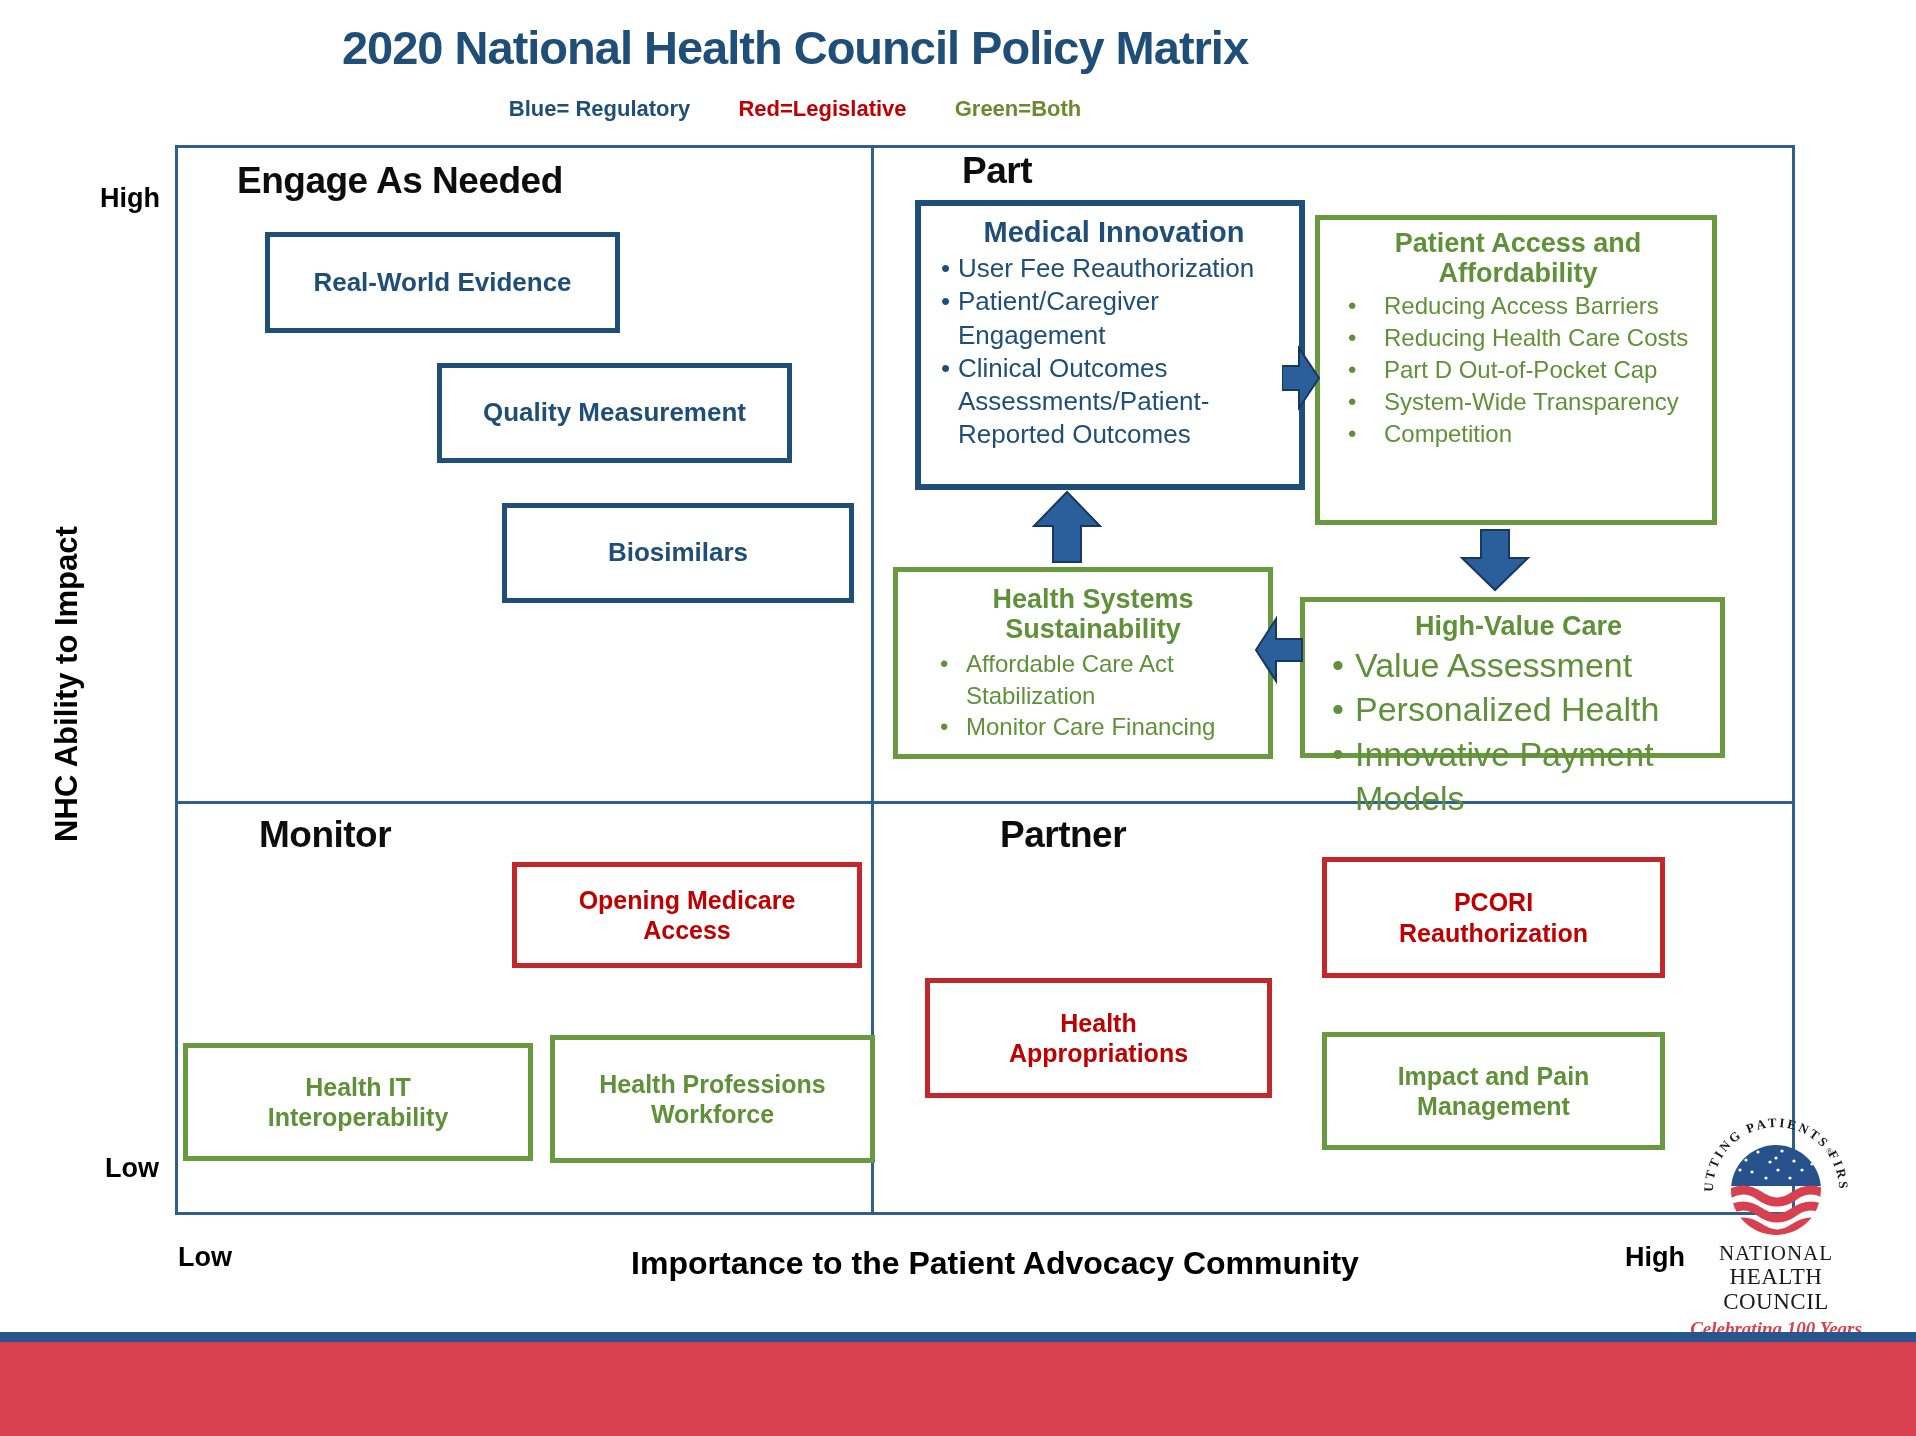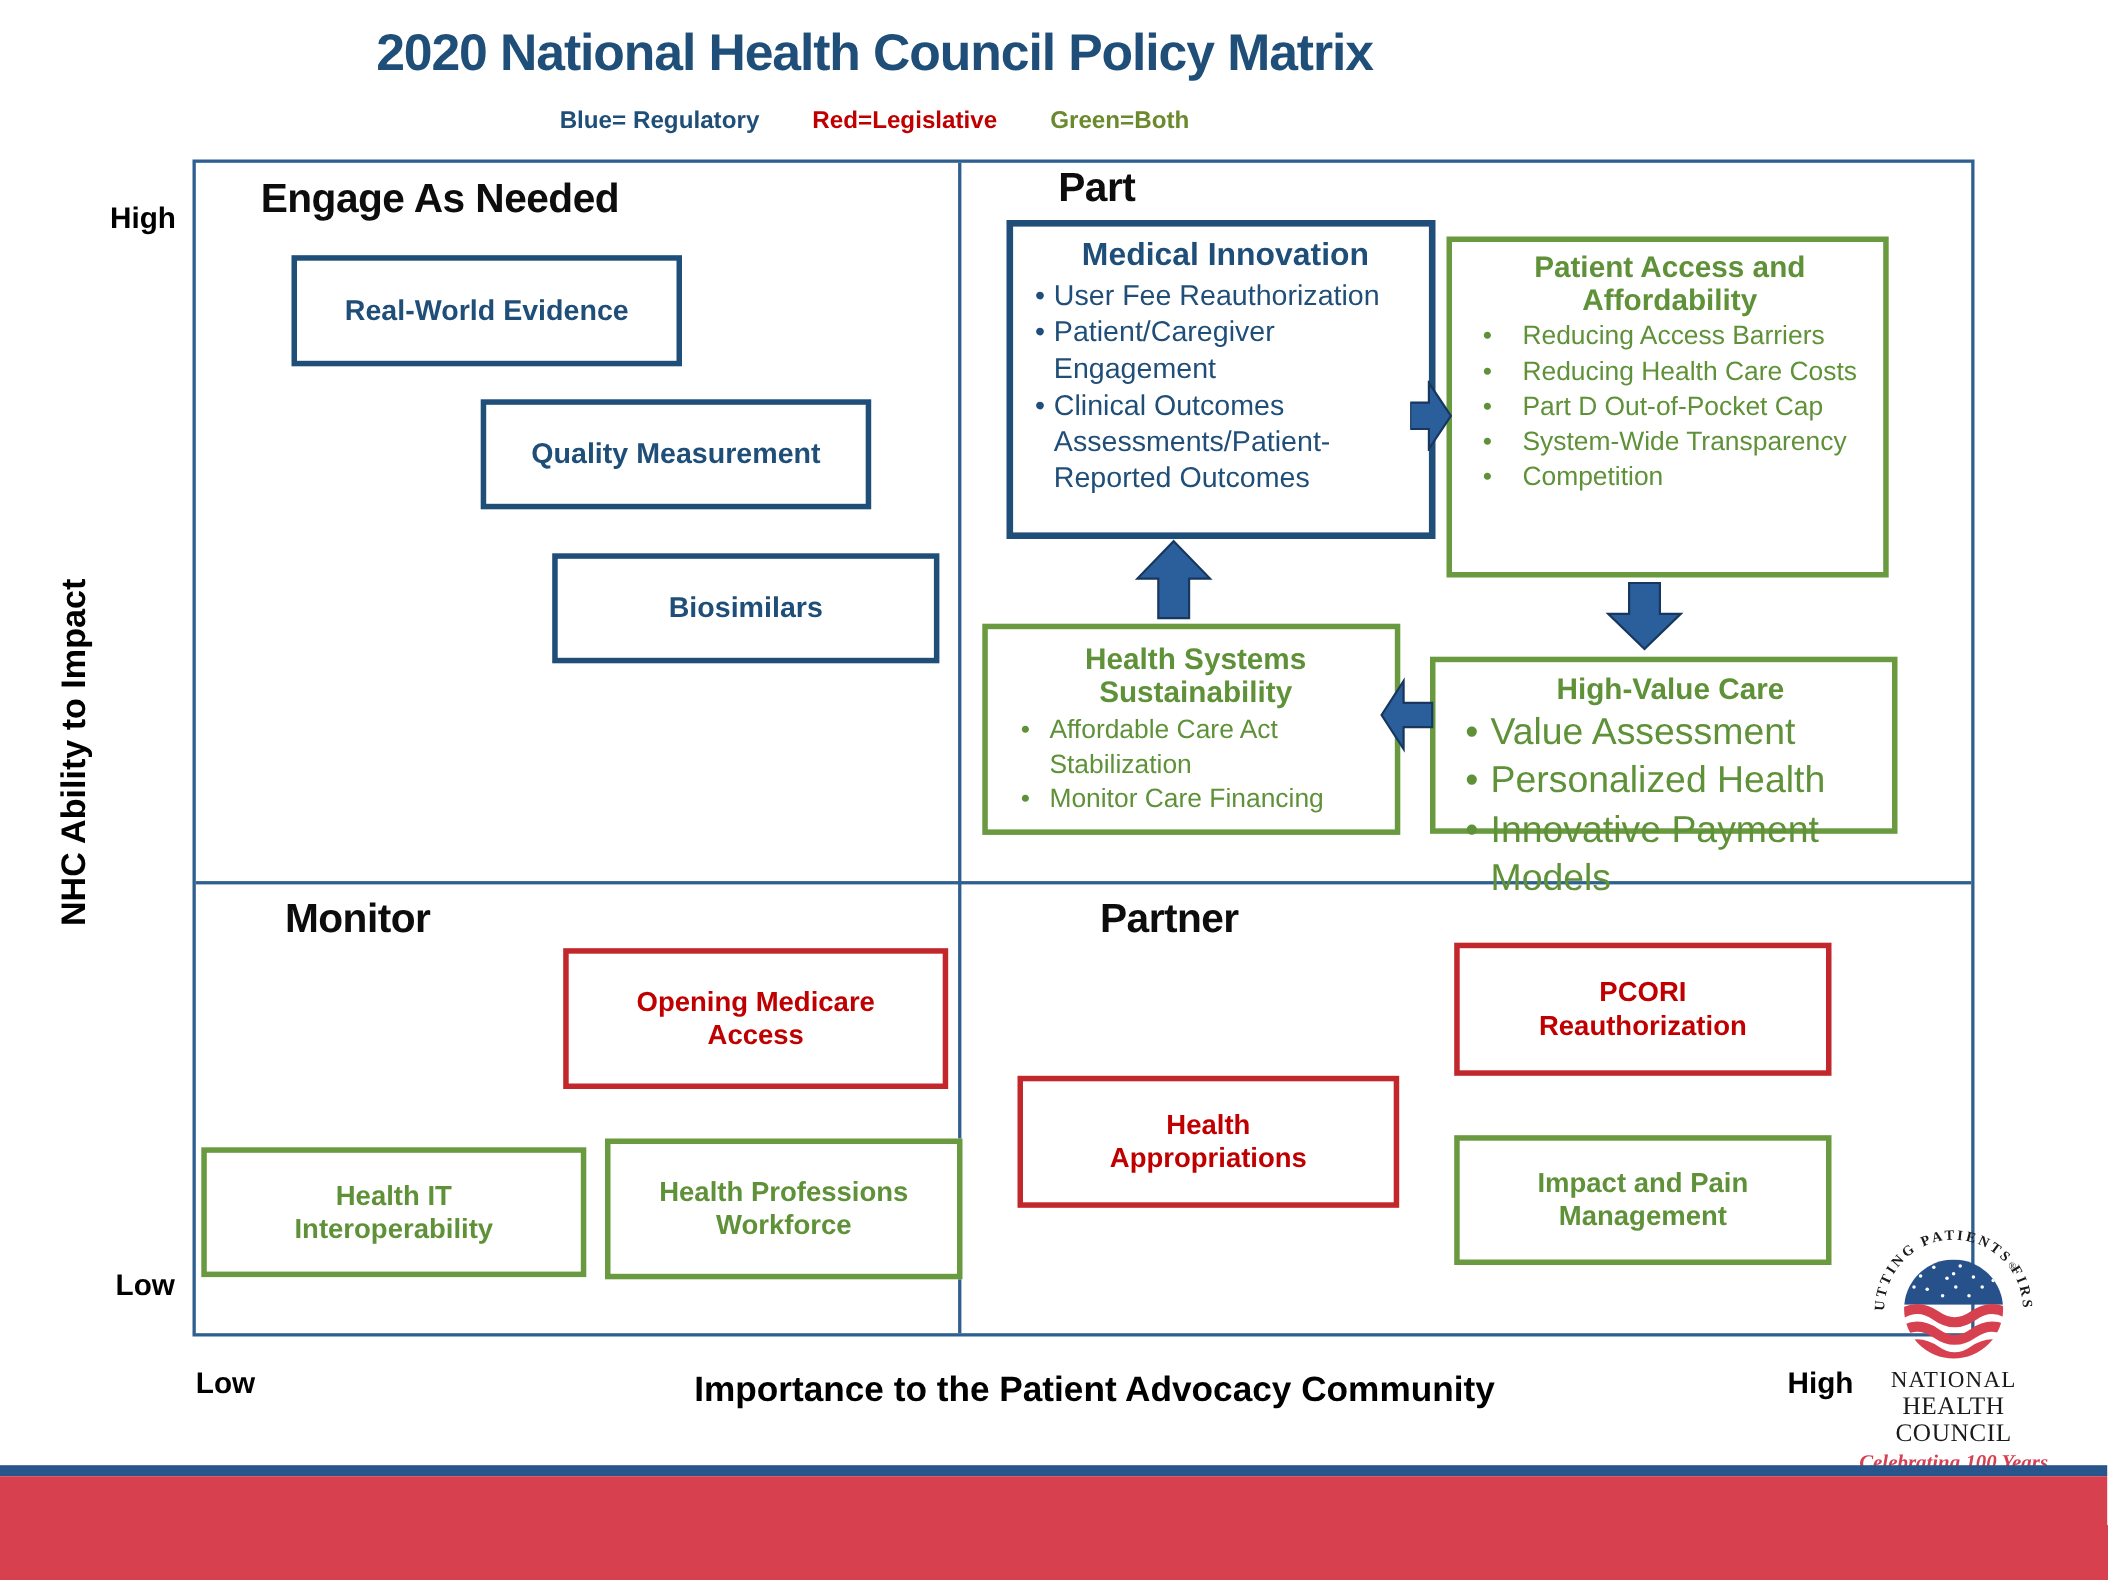--- a/index.html
+++ b/index.html
@@ -55,21 +55,21 @@
   .b-mi .blist{font-size:26px;line-height:1.27;}
   .b-mi .blist li{padding-left:17px;}
   .b-mi .blist li::before{left:0;}
   
   .b-pa{padding:8px 8px 0 12px;}
   .b-pa .dbox-title{font-size:27px;margin-bottom:2px;}
   .b-pa .blist{font-size:24px;line-height:1.33;}
   .b-pa .blist li{padding-left:52px;}
   .b-pa .blist li::before{left:16px;}
   
-  .b-hss{padding:12px 12px 0 20px;}
+  .b-hss{padding:12px 12px 0 32px;}
   .b-hss .dbox-title{font-size:27px;margin-bottom:4px;}
   .b-hss .blist{font-size:24px;line-height:1.3;}
   .b-hss .blist li{padding-left:36px;}
   .b-hss .blist li::before{left:10px;}
   
   .b-hvc{padding:9px 10px 0 22px;}
   .b-hvc .dbox-title{font-size:27px;margin-bottom:2px;}
   .b-hvc .blist{font-size:34px;line-height:1.3;}
   .b-hvc .blist li{padding-left:28px;}
   .b-hvc .blist li::before{left:5px;}
@@ -167,21 +167,21 @@
   <svg class="arrow" style="left:1030px;top:490px;" width="74" height="74" viewBox="0 0 74 74">
     <polygon points="37,2 70,36 51,36 51,72 23,72 23,36 4,36" fill="#2B5F9C" stroke="#17375E" stroke-width="2"></polygon>
   </svg>
   <svg class="arrow" style="left:1458px;top:528px;" width="74" height="64" viewBox="0 0 74 64">
     <polygon points="23,2 51,2 51,30 70,30 37,62 4,30 23,30" fill="#2B5F9C" stroke="#17375E" stroke-width="2"></polygon>
   </svg>
   <svg class="arrow" style="left:1254px;top:615px;" width="50" height="70" viewBox="0 0 50 70">
     <polygon points="48,24 22,24 22,4 2,35 22,66 22,46 48,46" fill="#2B5F9C" stroke="#17375E" stroke-width="2"></polygon>
   </svg>
 
-  <div class="pbox red" style="left:512px;top:862px;width:350px;height:128px;padding:0 42px;">
+  <div class="pbox red" style="left:512px;top:862px;width:350px;height:106px;padding:0 42px;">
     <span>Opening Medicare Access</span>
   </div>
   <div class="pbox green" style="left:183px;top:1043px;width:350px;height:118px;padding:0 60px;">
     <span>Health IT Interoperability</span>
   </div>
   <div class="pbox green" style="left:550px;top:1035px;width:325px;height:128px;padding:0 22px;">
     <span>Health Professions Workforce</span>
   </div>
 
   <div class="pbox red" style="left:1322px;top:857px;width:343px;height:121px;padding:0 58px;">

